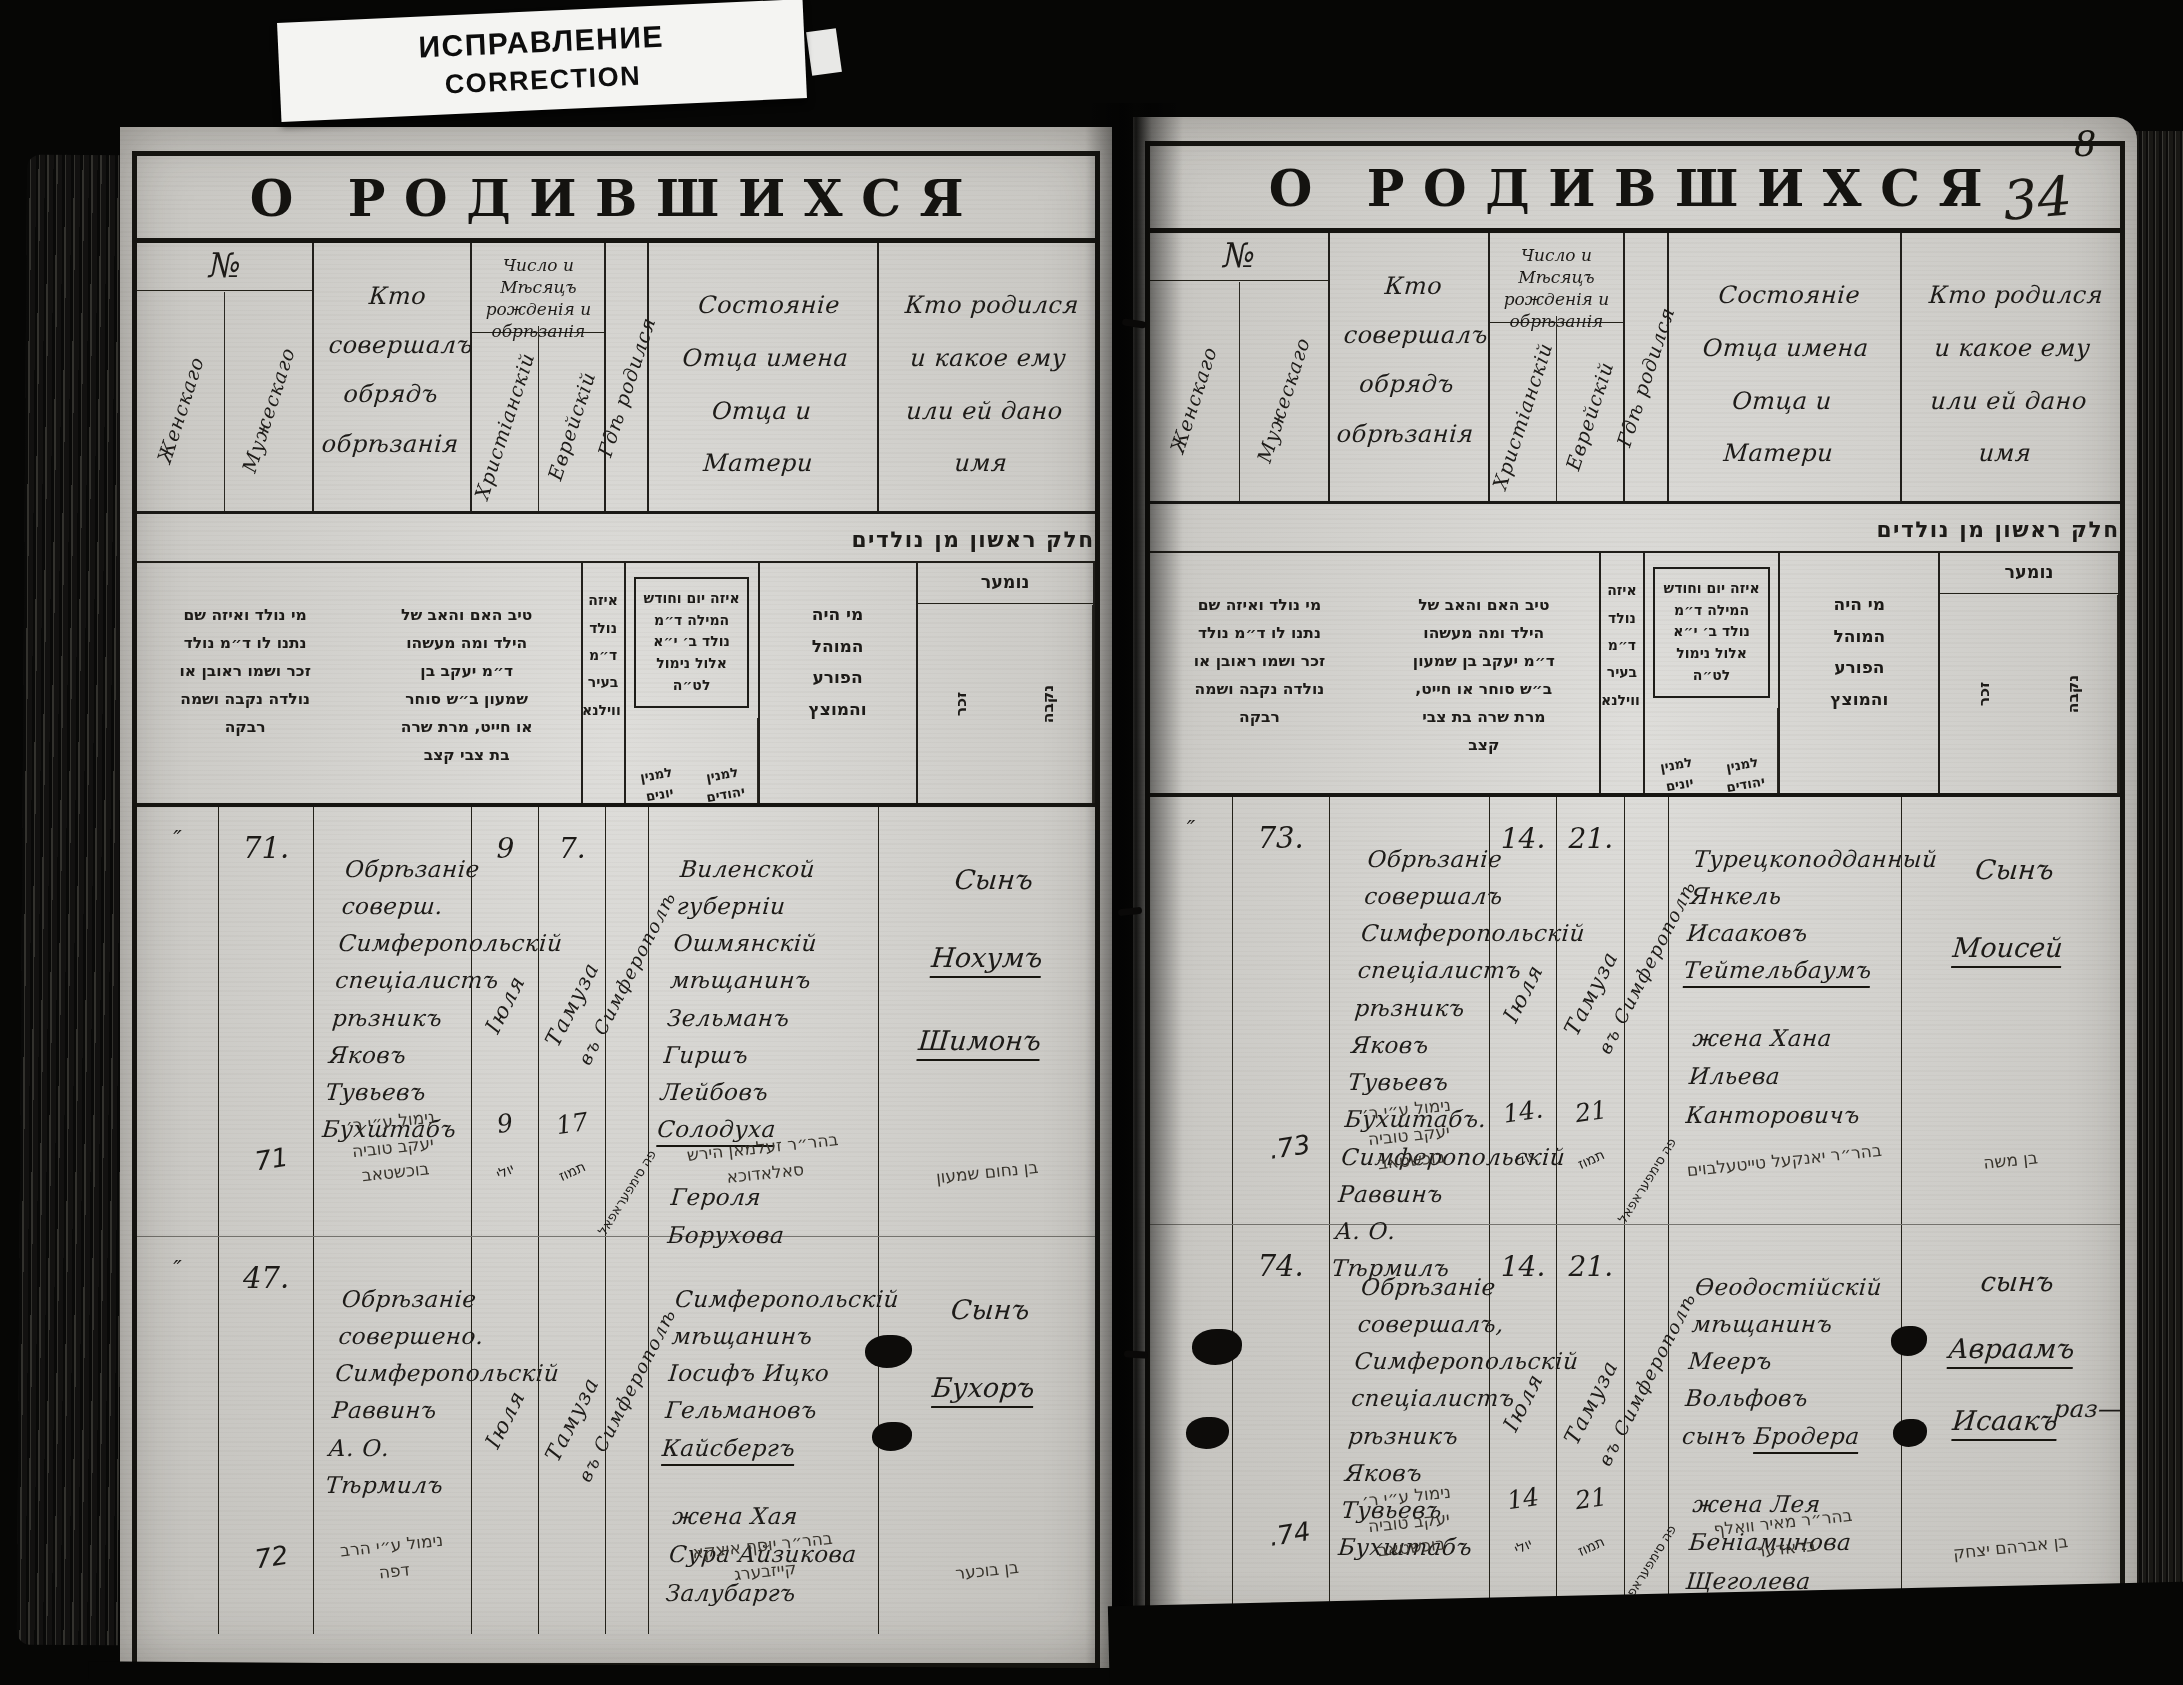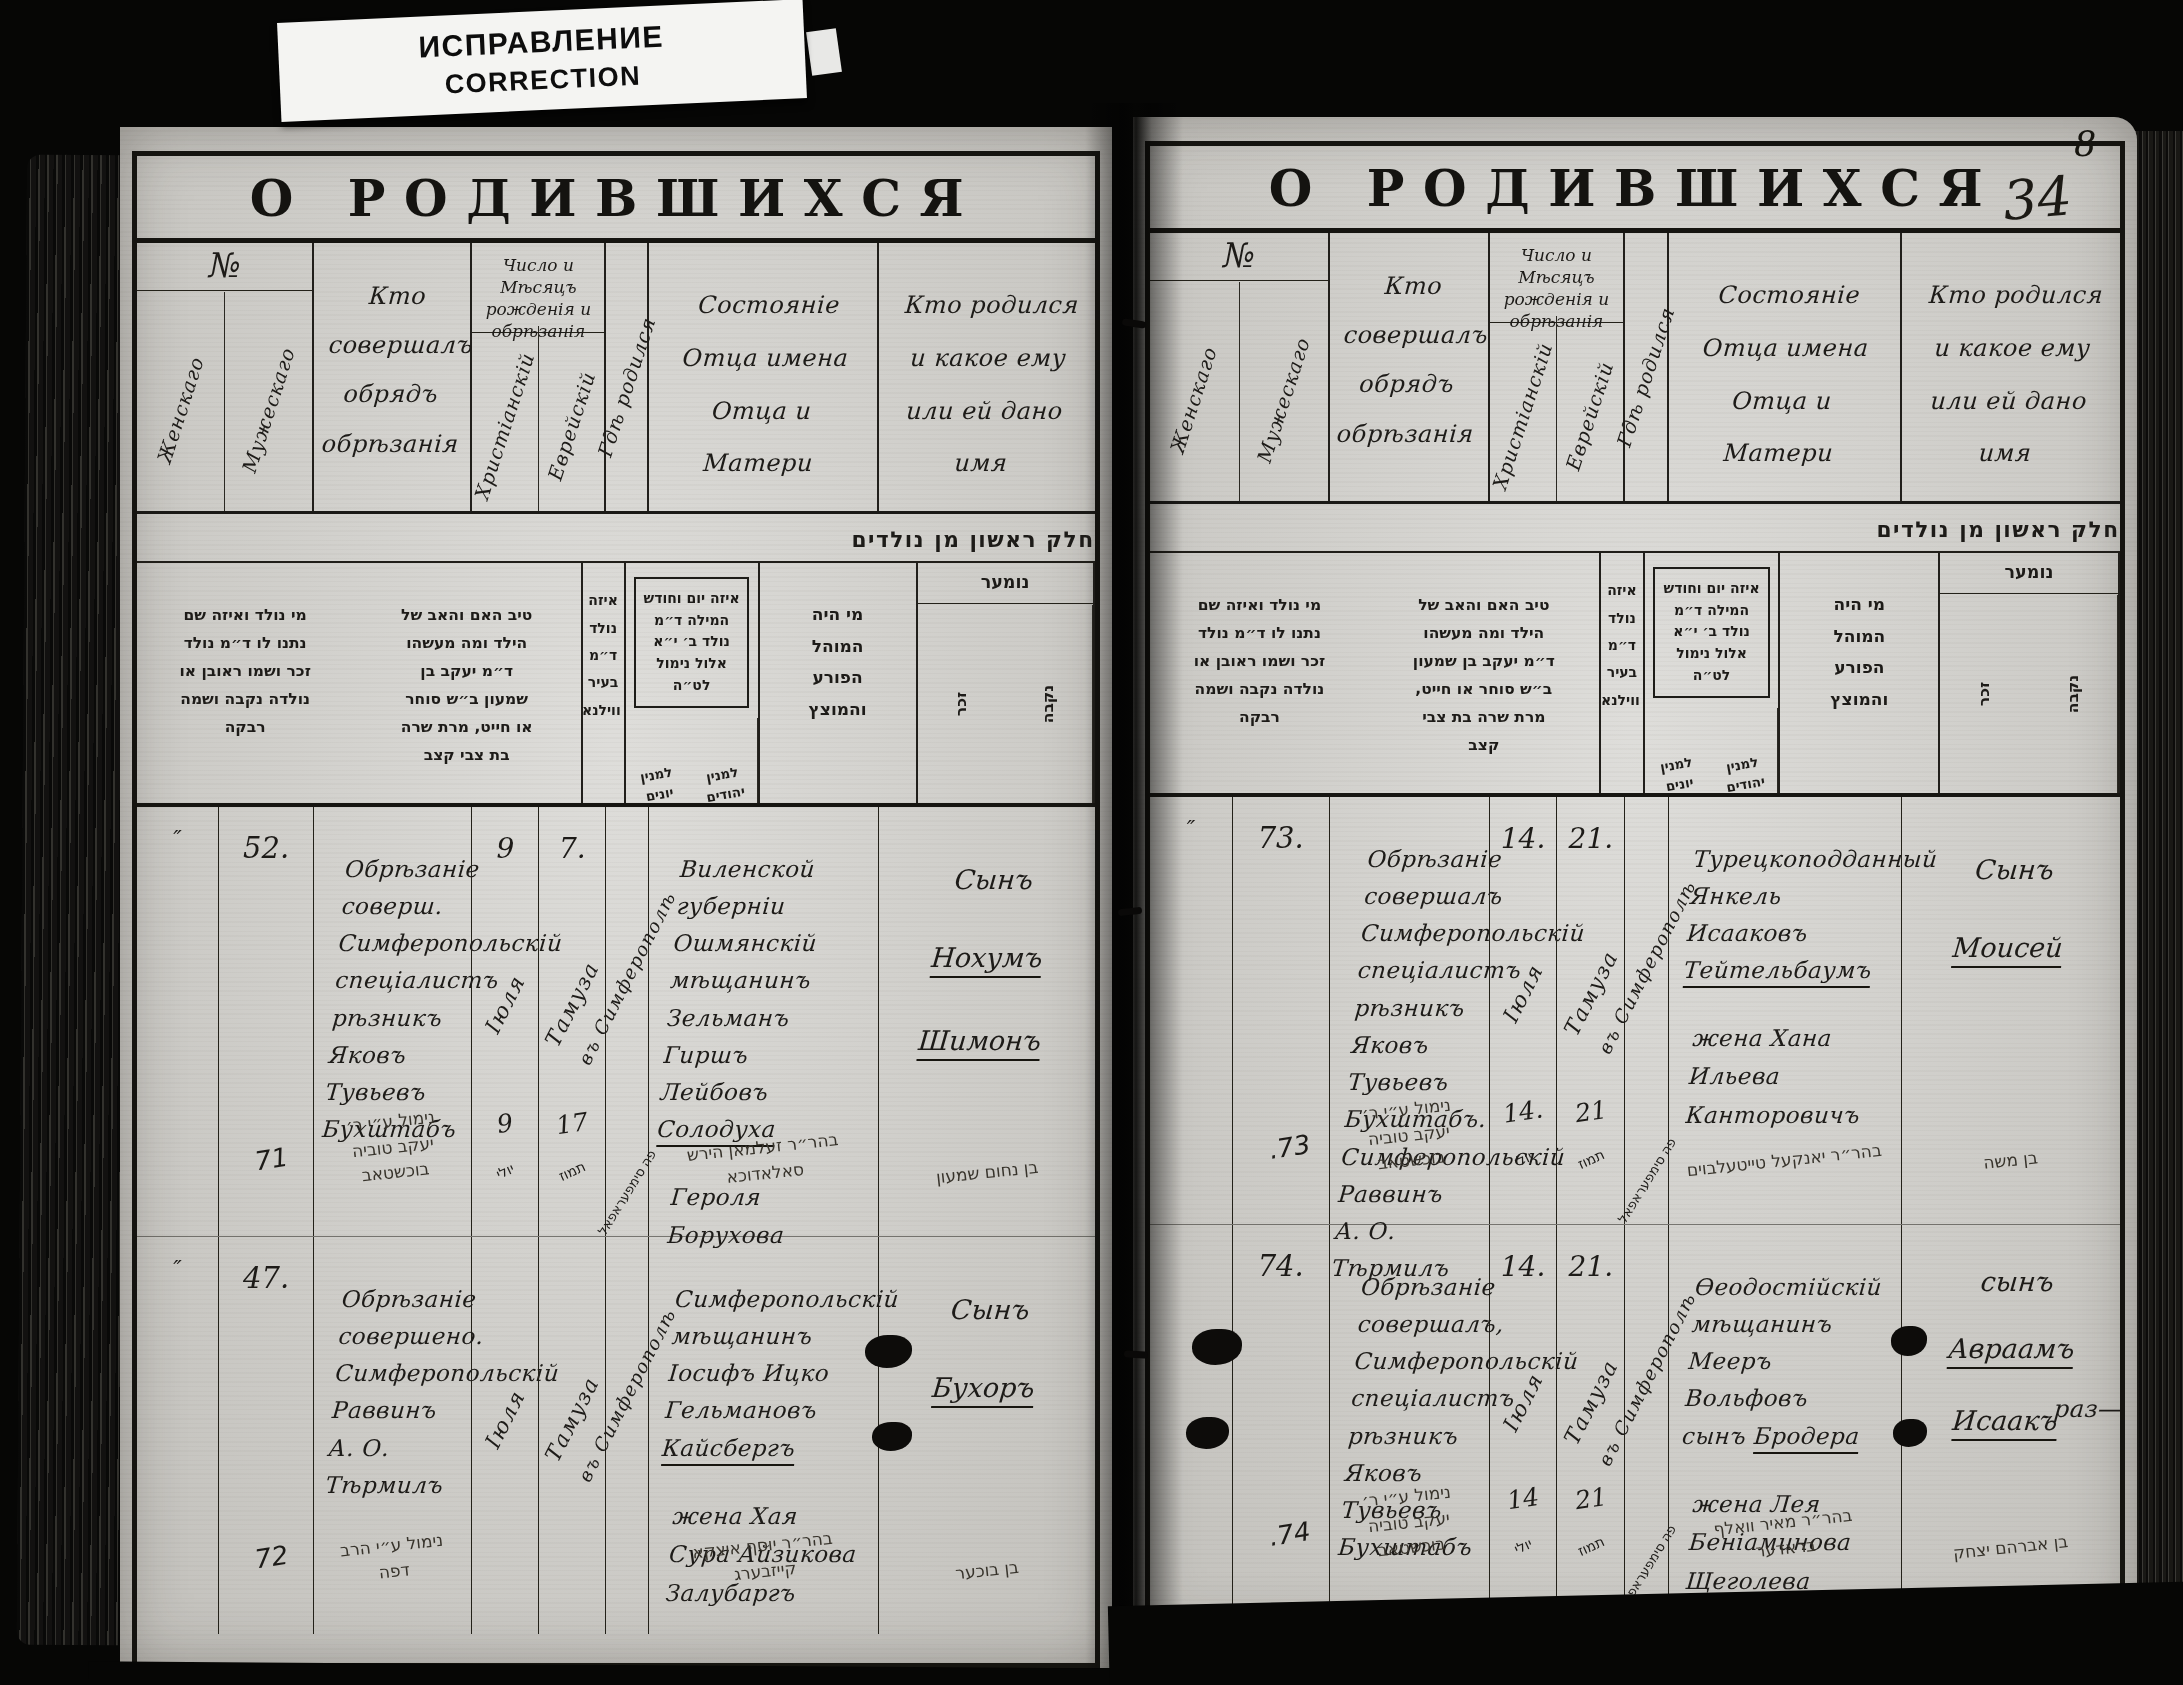--- a/index.html
+++ b/index.html
@@ -202,21 +202,21 @@
               <div class="hb-note">מי נולד ואיזה שם נתנו לו ד״מ נולד זכר ושמו ראובן או נולדה נקבה ושמה רבקה</div>
             </div>
       </div>
     </div>
 
     <div class="rec" style="height:429px">
       <div class="cell c1">
             <span class="mark">″</span>
           </div>
       <div class="cell c2">
-        <span class="num">52.</span>
+        <span class="num">71.</span>
         <span class="hebnum heb">71</span>
       </div>
       <div class="cell c3">
         <p class="hand para">Обрѣзаніе соверш. Симферопольскій спеціалистъ рѣзникъ Яковъ Тувьевъ Бухштабъ</p>
         <p class="hebs heb">נימול ע״י ר׳ יעקב טוביה בוכשטאב</p>
       </div>
       <div class="cell c4">
         <span class="daynum">9</span>
         <span class="diag">Іюля</span>
         <span class="heb-day">9</span>

